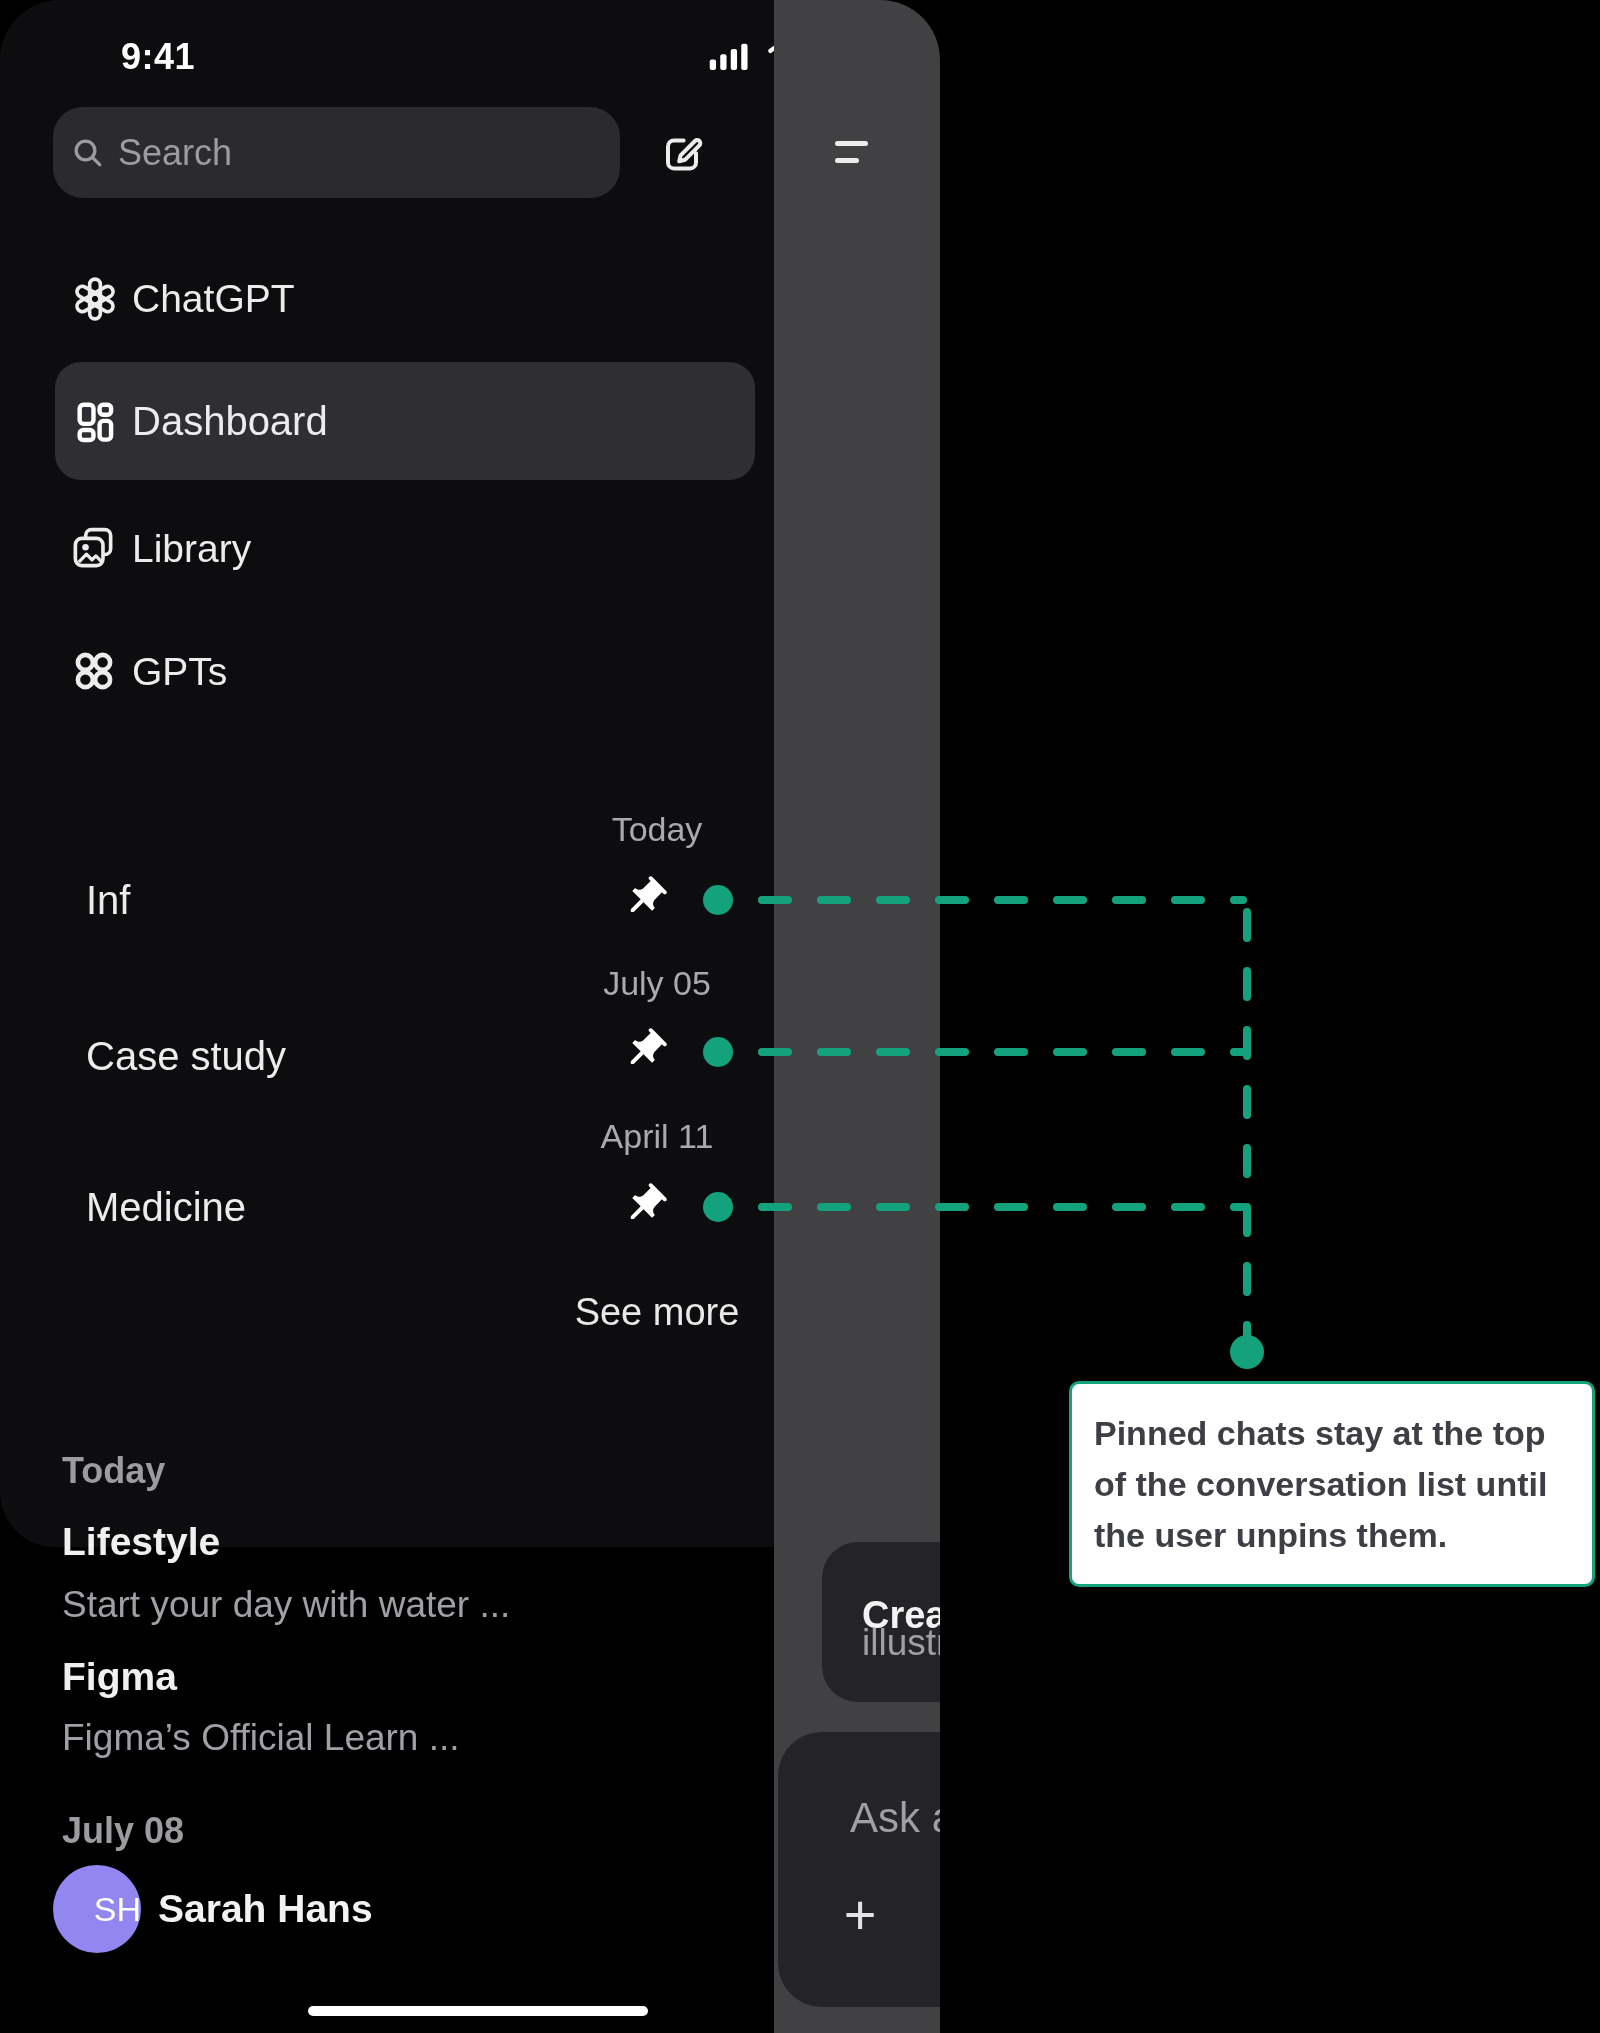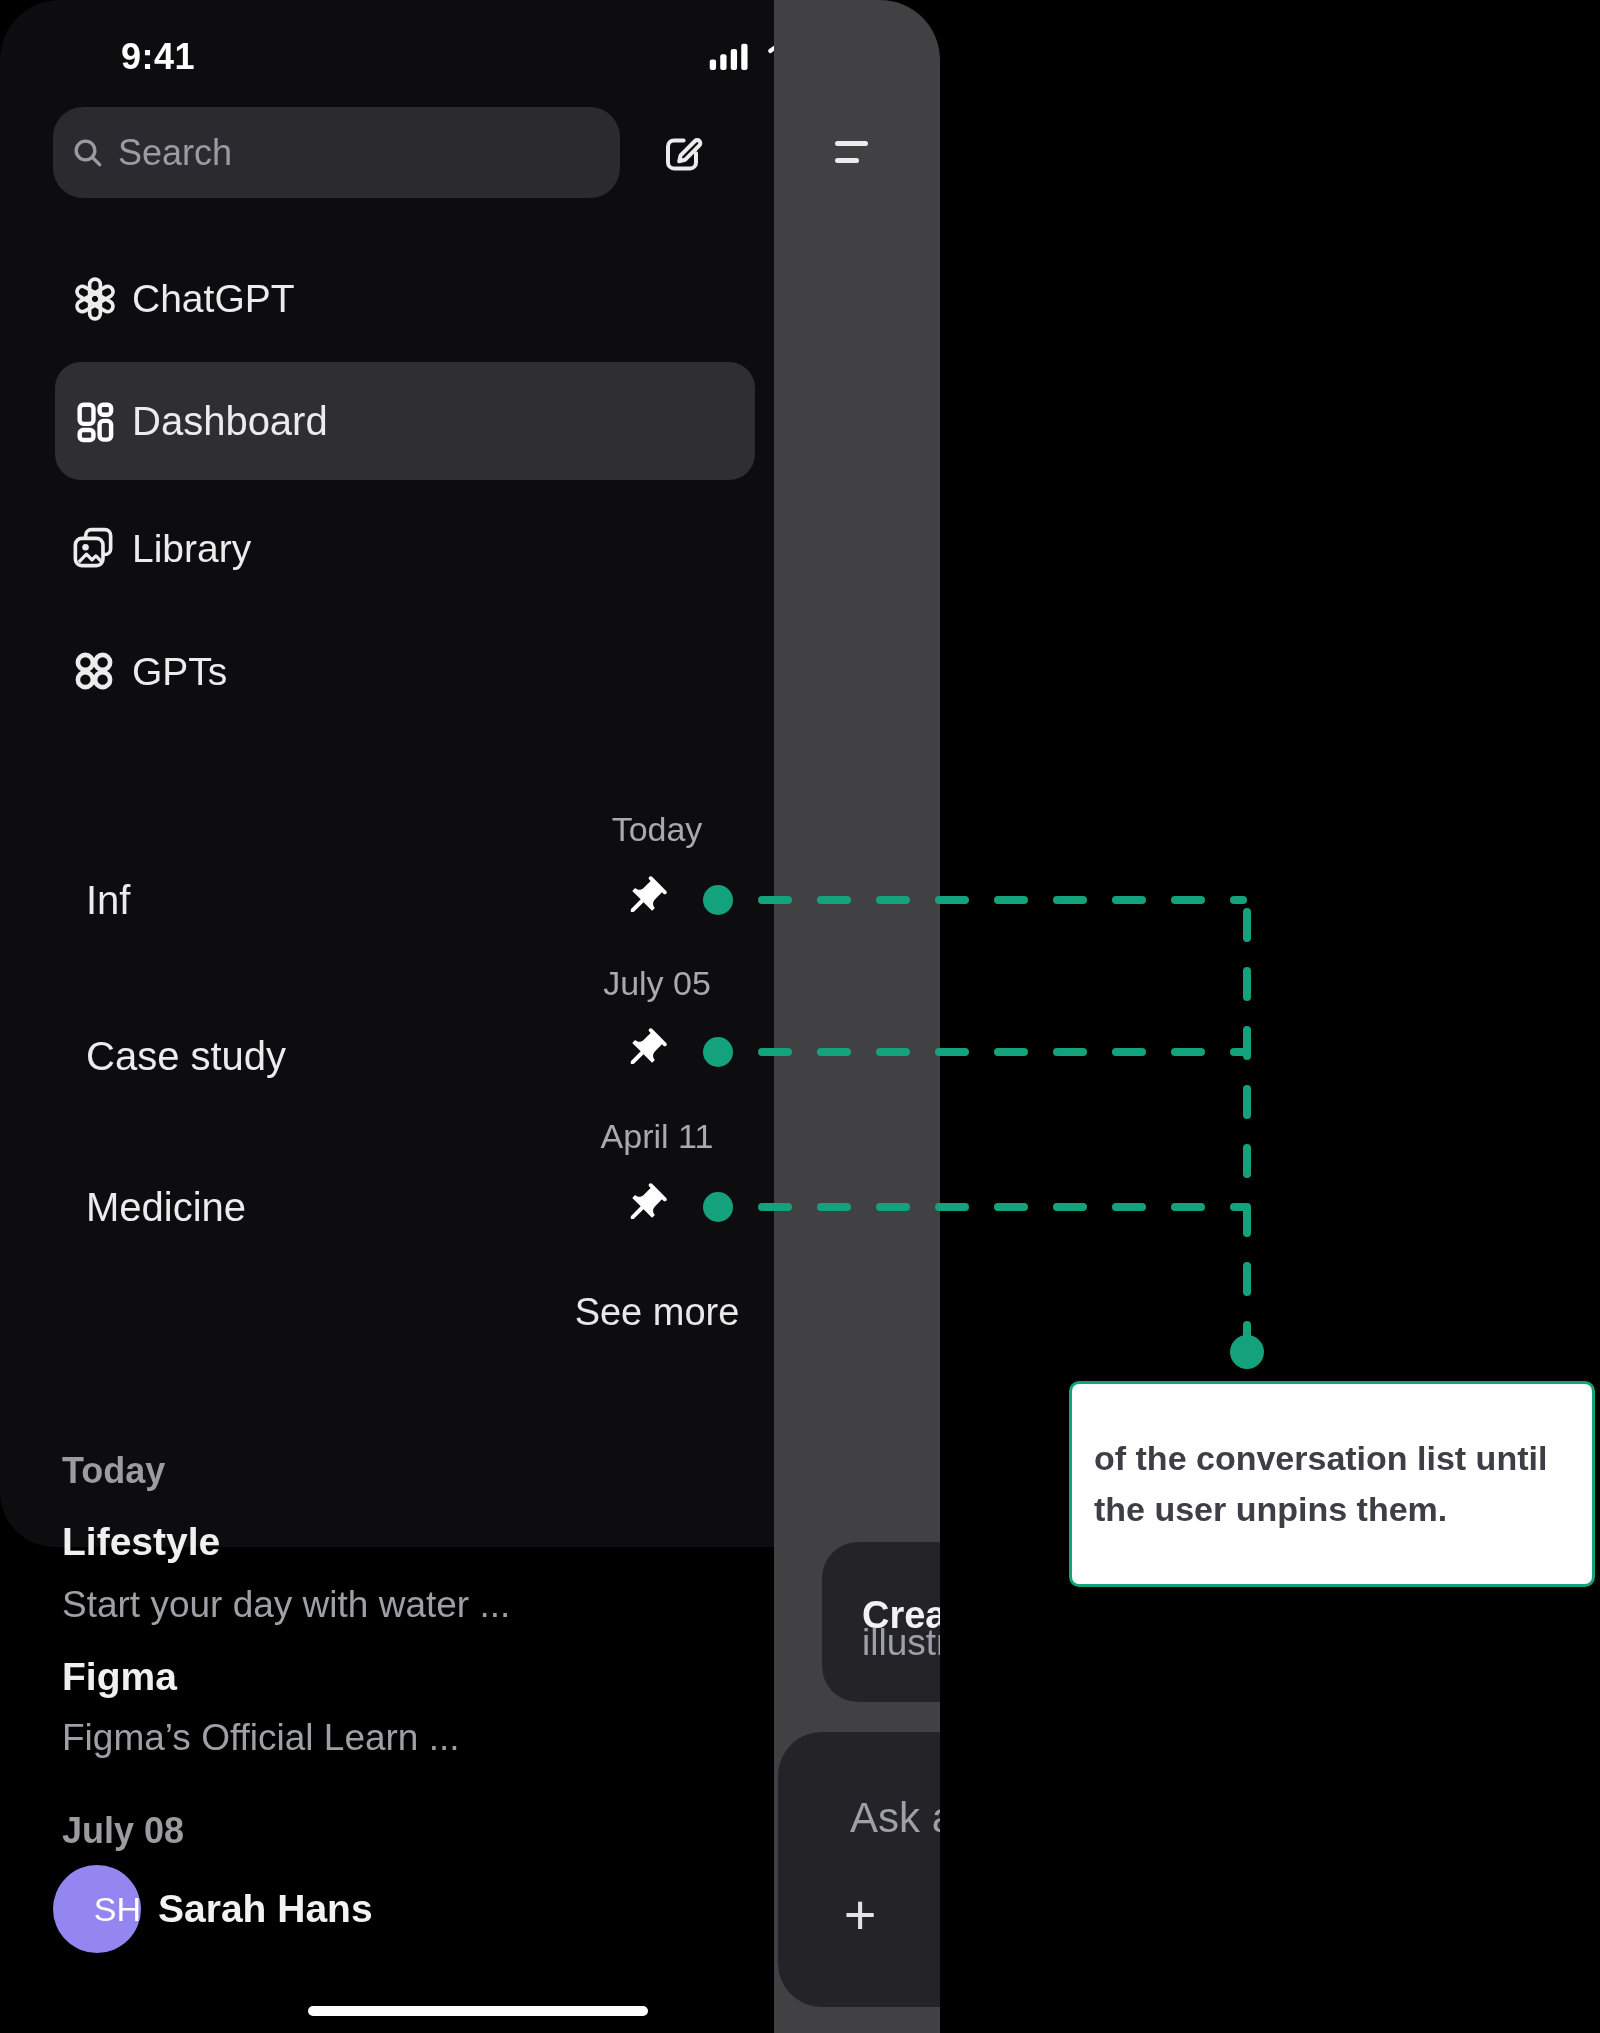--- a/index.html
+++ b/index.html
@@ -200,17 +200,18 @@
     </g>
     <g fill="#14a27c">
       <circle cx="718" cy="900" r="15"></circle>
       <circle cx="718" cy="1052" r="15"></circle>
       <circle cx="718" cy="1207" r="15"></circle>
       <circle cx="1247" cy="1352" r="17"></circle>
     </g>
   </svg>
 
   <div class="abs callout">
+    <div>Pinned chats stay at the top</div>
     <div>of the conversation list until</div>
     <div>the user unpins them.</div>
   </div>
 
 </div>
 
 </body></html>

